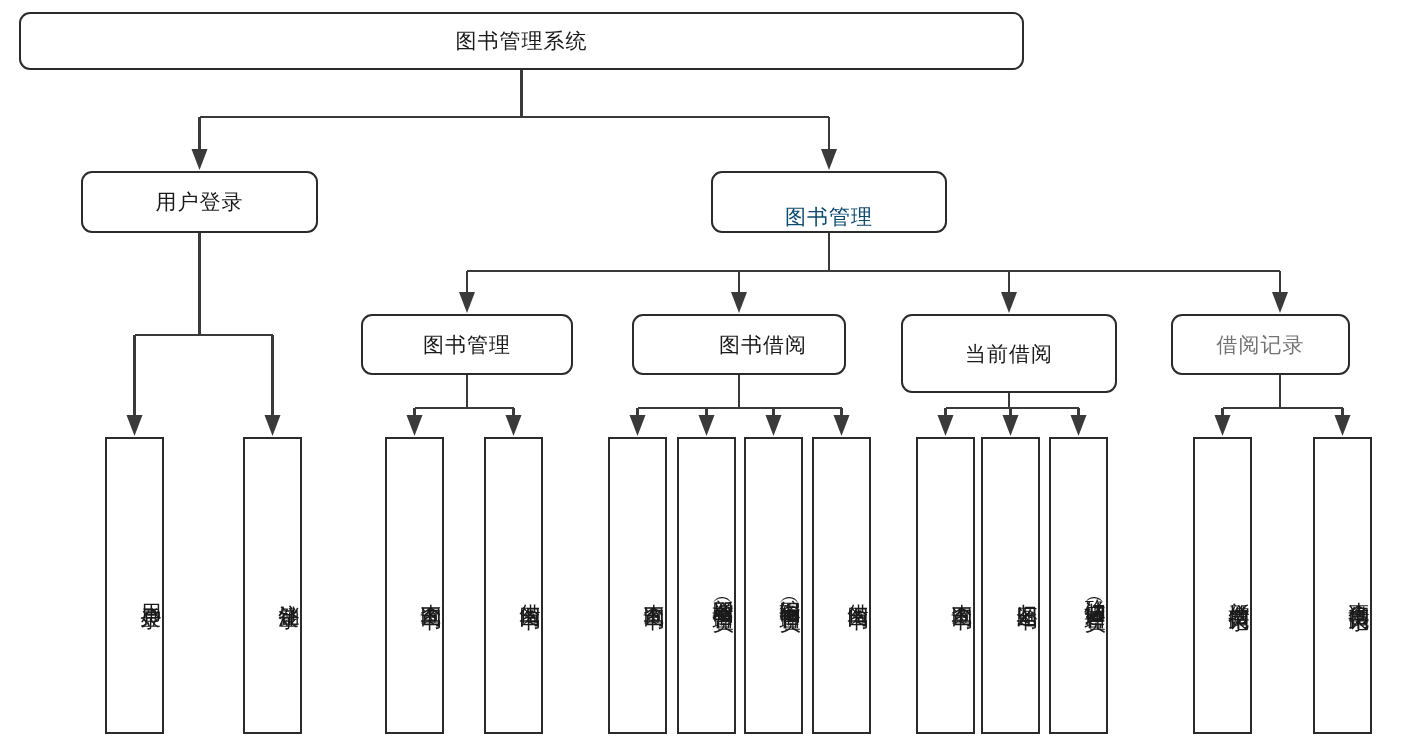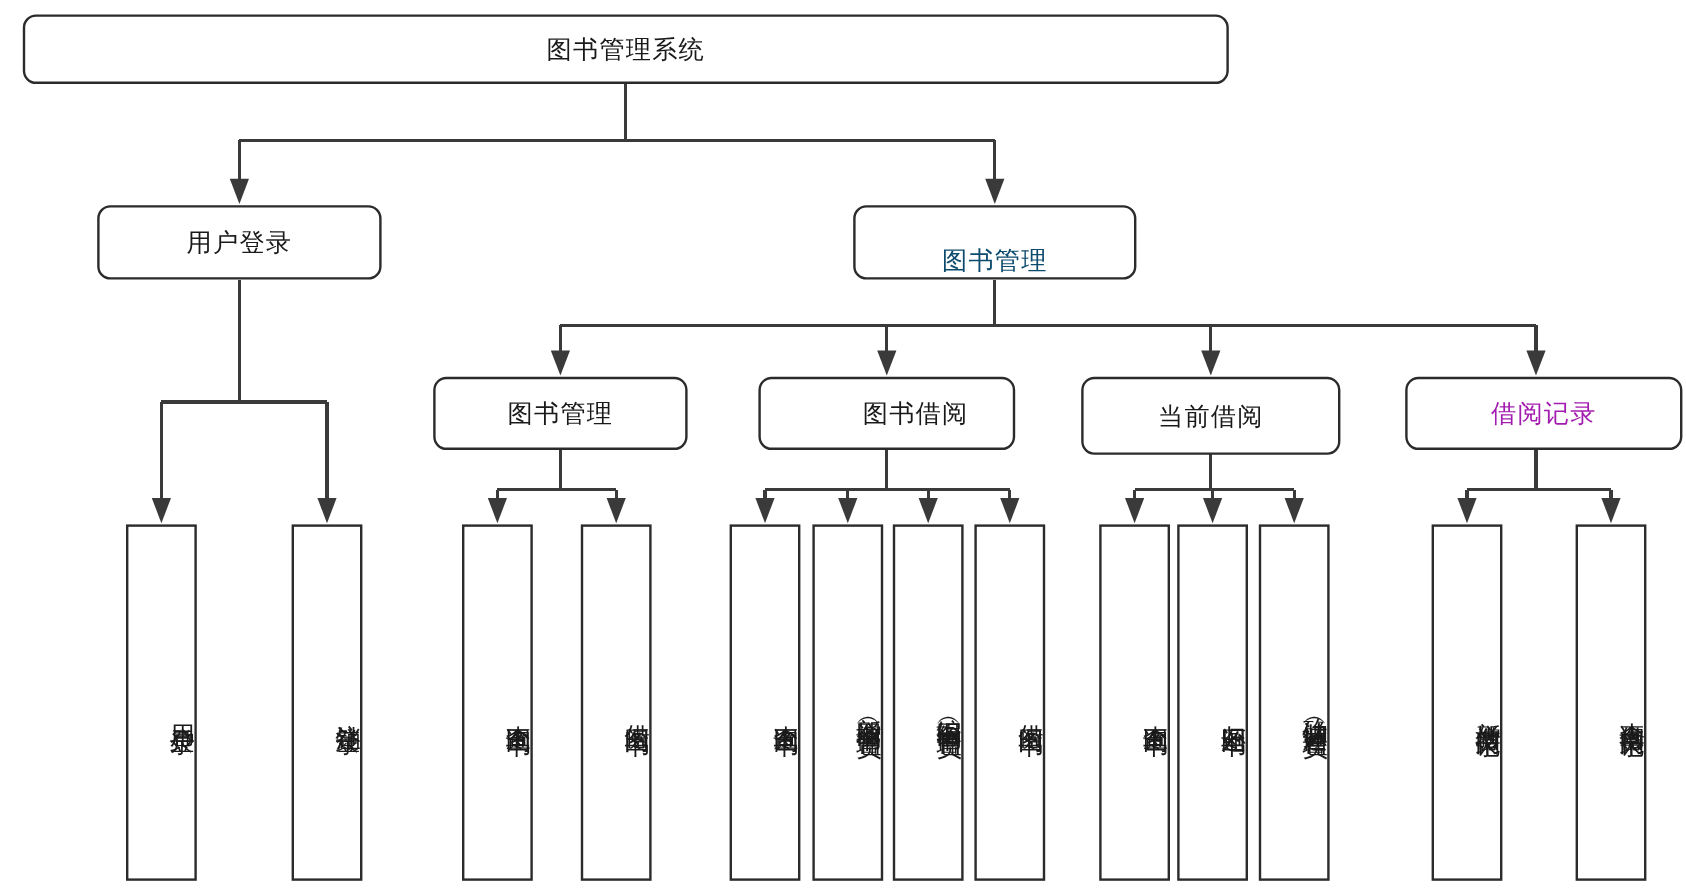--- a/index.html
+++ b/index.html
@@ -82,24 +82,24 @@
       </div>
       <div class="node h" style="left: 711px; top: 171px; width: 236px; height: 62px; border-color: rgb(43, 43, 43); background: rgb(255, 255, 255); color: #0c4a6e; align-items: flex-end;">
         <span>图书管理</span>
       </div>
       <div class="node h" style="left: 361px; top: 314px; width: 212px; height: 61px; border-color: rgb(43, 43, 43); background: rgb(255, 255, 255); color: rgb(26, 26, 26);">
         <span>图书管理</span>
       </div>
       <div class="node h" style="left: 632px; top: 314px; width: 214px; height: 61px; border-color: rgb(43, 43, 43); background: rgb(255, 255, 255); color: rgb(26, 26, 26); padding-left: 48px;">
         <span>图书借阅</span>
       </div>
-      <div class="node h" style="left: 901px; top: 314px; width: 216px; height: 65px; border-color: rgb(43, 43, 43); background: rgb(255, 255, 255); color: rgb(26, 26, 26);">
+      <div class="node h" style="left: 901px; top: 314px; width: 216px; height: 79px; border-color: rgb(43, 43, 43); background: rgb(255, 255, 255); color: rgb(26, 26, 26);">
         <span>当前借阅</span>
       </div>
-      <div class="node h" style="left: 1171px; top: 314px; width: 231px; height: 61px; border-color: rgb(43, 43, 43); background: rgb(255, 255, 255); color: #a21caf;">
+      <div class="node h" style="left: 1171px; top: 314px; width: 179px; height: 61px; border-color: rgb(43, 43, 43); background: rgb(255, 255, 255); color: #737373;">
         <span>借阅记录</span>
       </div>
       <div class="node v" style="left: 105px; top: 437px; width: 59px; height: 297px; border-color: rgb(43, 43, 43); background: rgb(255, 255, 255); color: rgb(26, 26, 26);">
         <span>用户登录</span>
       </div>
       <div class="node v" style="left: 243px; top: 437px; width: 59px; height: 297px; border-color: rgb(43, 43, 43); background: rgb(255, 255, 255); color: rgb(26, 26, 26);">
         <span>注销登录</span>
       </div>
       <div class="node v" style="left: 385px; top: 437px; width: 59px; height: 297px; border-color: rgb(43, 43, 43); background: rgb(255, 255, 255); color: rgb(26, 26, 26);">
         <span>查询图书</span>

